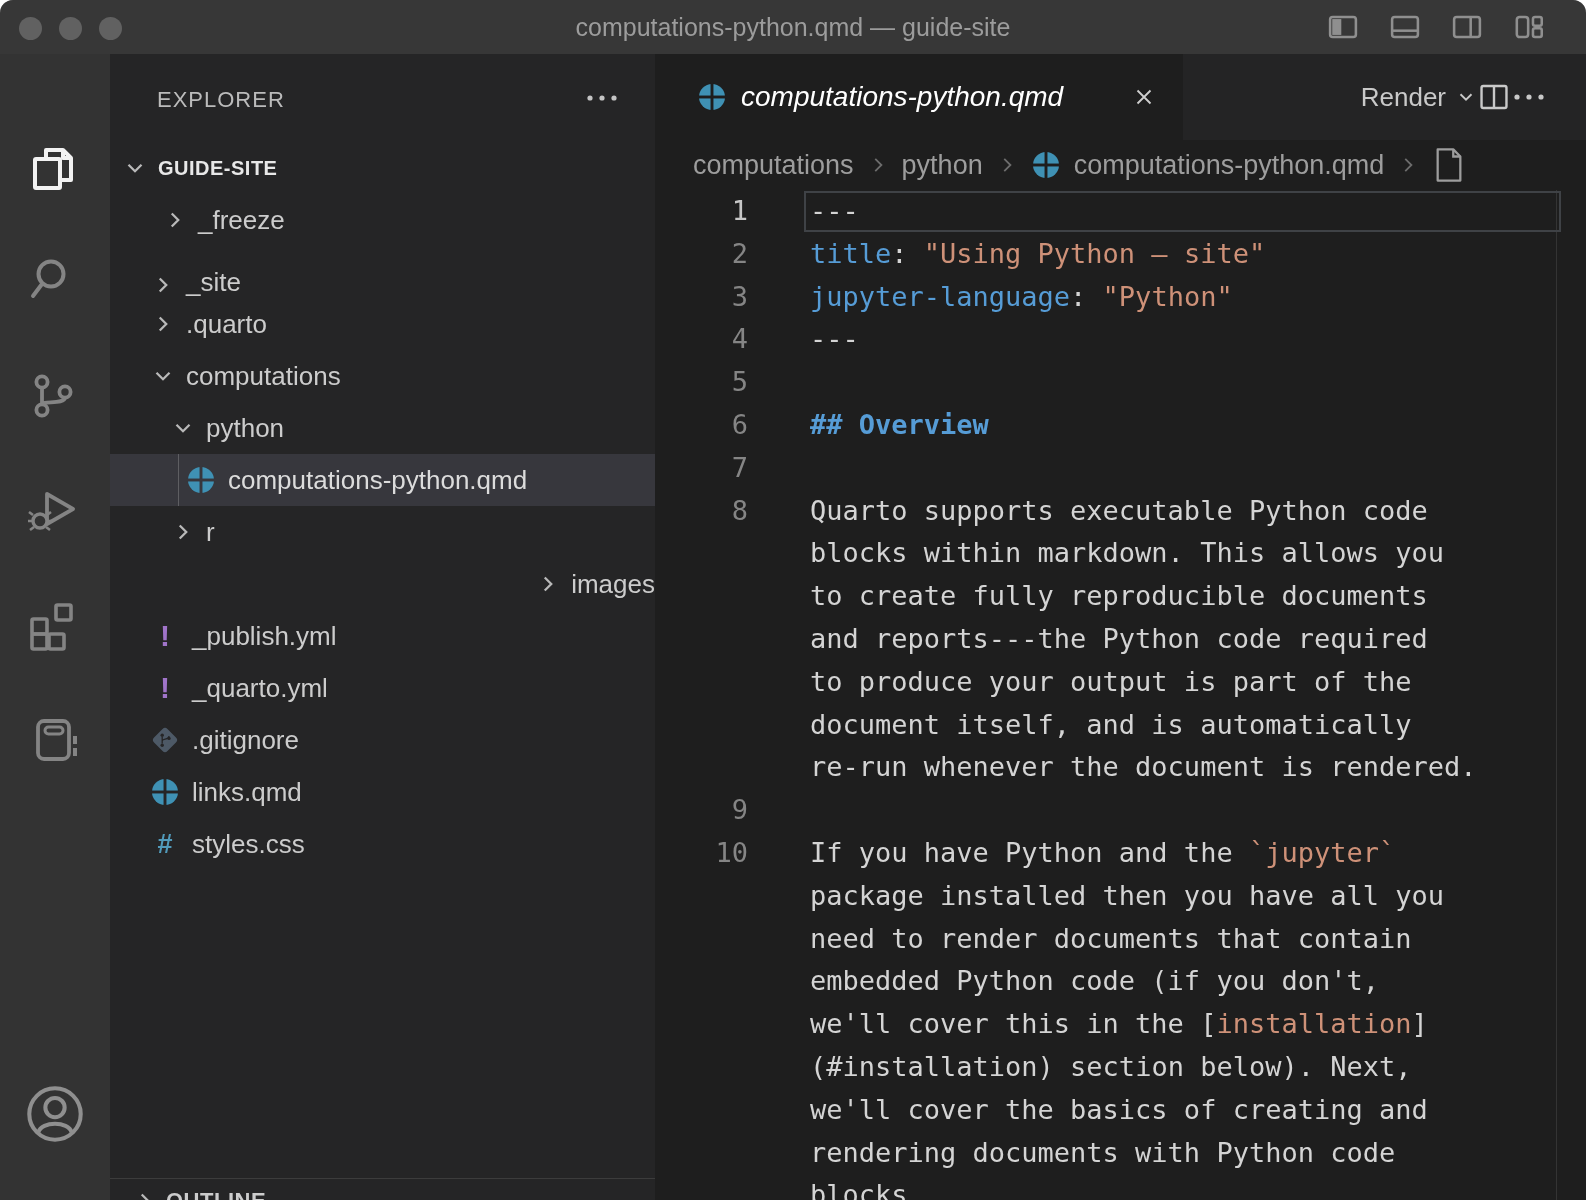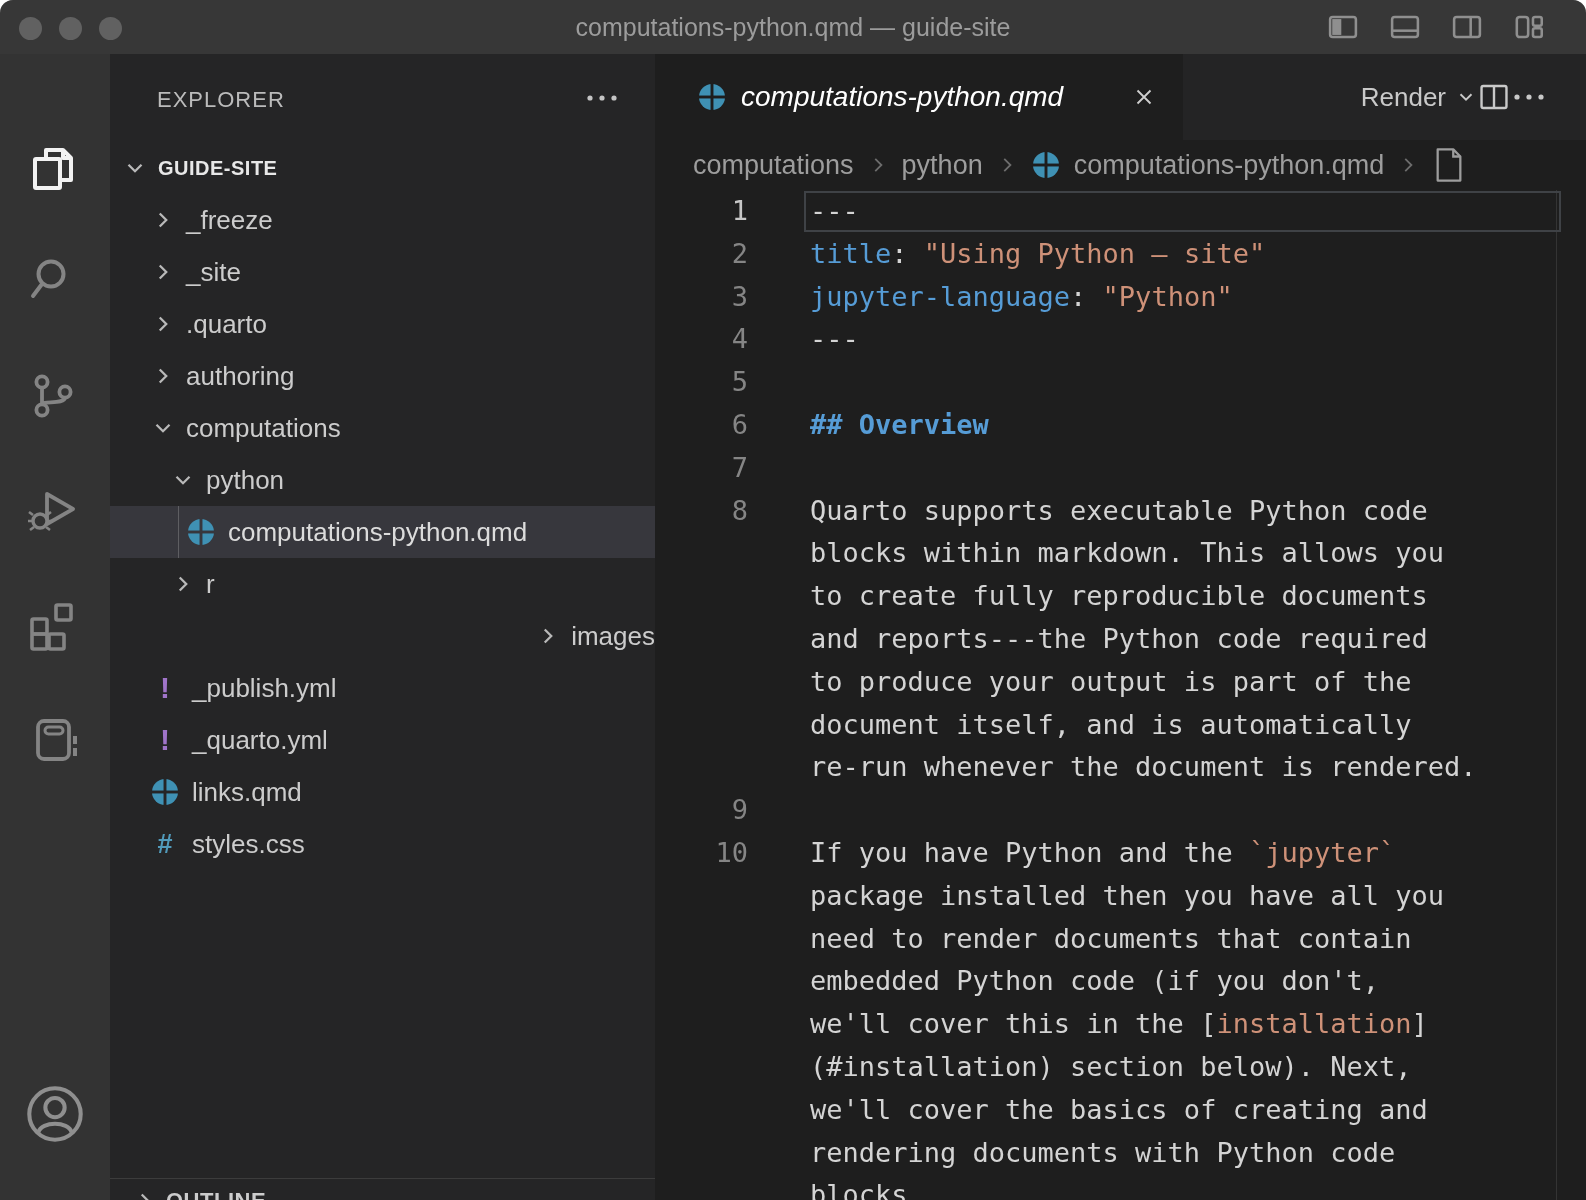--- a/index.html
+++ b/index.html
@@ -163,43 +163,37 @@
             <circle cx="32" cy="18" r="2.6" fill="#c5c5c5"></circle>
       </svg>
     </div>
     <div class="tree" id="tree">
           <div class="trow root" style="padding-left: 12px;">
             <span class="chev"><svg width="26" height="26" viewBox="0 0 16 16">
                 <path d="M4 6 l4 4 4-4" fill="none" stroke="#b9b9b9" stroke-width="1.4"></path>
               </svg></span>
             <span>GUIDE-SITE</span>
           </div>
-          <div class="trow" style="padding-left: 40px;">
+          <div class="trow" style="padding-left: 52px;">
             <span class="chev"><svg width="26" height="26" viewBox="0 0 16 16">
                 <path d="M6 4 l4 4 -4 4" fill="none" stroke="#b9b9b9" stroke-width="1.4"></path>
               </svg></span>
             <span>_freeze</span>
           </div>
-          <div class="trow" style="padding-left: 40px;">
+          <div class="trow" style="padding-left: 40px; align-items: flex-end;">
             <span class="chev"><svg width="26" height="26" viewBox="0 0 16 16">
                 <path d="M6 4 l4 4 -4 4" fill="none" stroke="#b9b9b9" stroke-width="1.4"></path>
               </svg></span>
             <span>_site</span>
           </div>
           <div class="trow" style="padding-left: 40px;">
             <span class="chev"><svg width="26" height="26" viewBox="0 0 16 16">
                 <path d="M6 4 l4 4 -4 4" fill="none" stroke="#b9b9b9" stroke-width="1.4"></path>
               </svg></span>
             <span>.quarto</span>
-          </div>
-          <div class="trow" style="padding-left: 40px;">
-            <span class="chev"><svg width="26" height="26" viewBox="0 0 16 16">
-                <path d="M6 4 l4 4 -4 4" fill="none" stroke="#b9b9b9" stroke-width="1.4"></path>
-              </svg></span>
-            <span>authoring</span>
           </div>
           <div class="trow" style="padding-left: 40px;">
             <span class="chev"><svg width="26" height="26" viewBox="0 0 16 16">
                 <path d="M4 6 l4 4 4-4" fill="none" stroke="#b9b9b9" stroke-width="1.4"></path>
               </svg></span>
             <span>computations</span>
           </div>
           <div class="trow" style="padding-left: 60px;">
             <span class="chev"><svg width="26" height="26" viewBox="0 0 16 16">
                 <path d="M4 6 l4 4 4-4" fill="none" stroke="#b9b9b9" stroke-width="1.4"></path>
@@ -232,20 +226,32 @@
             <span class="ficon">
               <span class="yaml-glyph">!</span>
             </span>
             <span>_publish.yml</span>
           </div>
           <div class="trow" style="padding-left: 40px;">
             <span class="ficon">
               <span class="yaml-glyph">!</span>
             </span>
             <span>_quarto.yml</span>
+          </div>
+          <div class="trow" style="padding-left: 40px;">
+            <span class="ficon">
+              <svg width="32" height="32" viewBox="0 0 30 30">
+                <rect x="5.5" y="5.5" width="19" height="19" rx="3.5" transform="rotate(45 15 15)" fill="#4d5966"></rect>
+                <circle cx="12.2" cy="10.2" r="1.7" fill="#252526"></circle>
+                <circle cx="12.2" cy="20.2" r="1.7" fill="#252526"></circle>
+                <circle cx="19" cy="13.4" r="1.7" fill="#252526"></circle>
+                <path d="M12.2 11.9 v6.6 M12.2 16 c0-3 6.8-0.6 6.8-4.9" fill="none" stroke="#252526" stroke-width="1.3"></path>
+              </svg>
+            </span>
+            <span>.gitignore</span>
           </div>
           <div class="trow" style="padding-left: 40px;">
             <span class="ficon">
               <svg width="30" height="30" viewBox="0 0 30 30">
                 <circle cx="15" cy="15" r="13" fill="#3f91b4"></circle>
                 <rect x="13.55" y="0" width="2.9" height="30" fill="#252526"></rect>
                 <rect x="0" y="13.55" width="30" height="2.9" fill="#252526"></rect>
               </svg>
             </span>
             <span>links.qmd</span>

